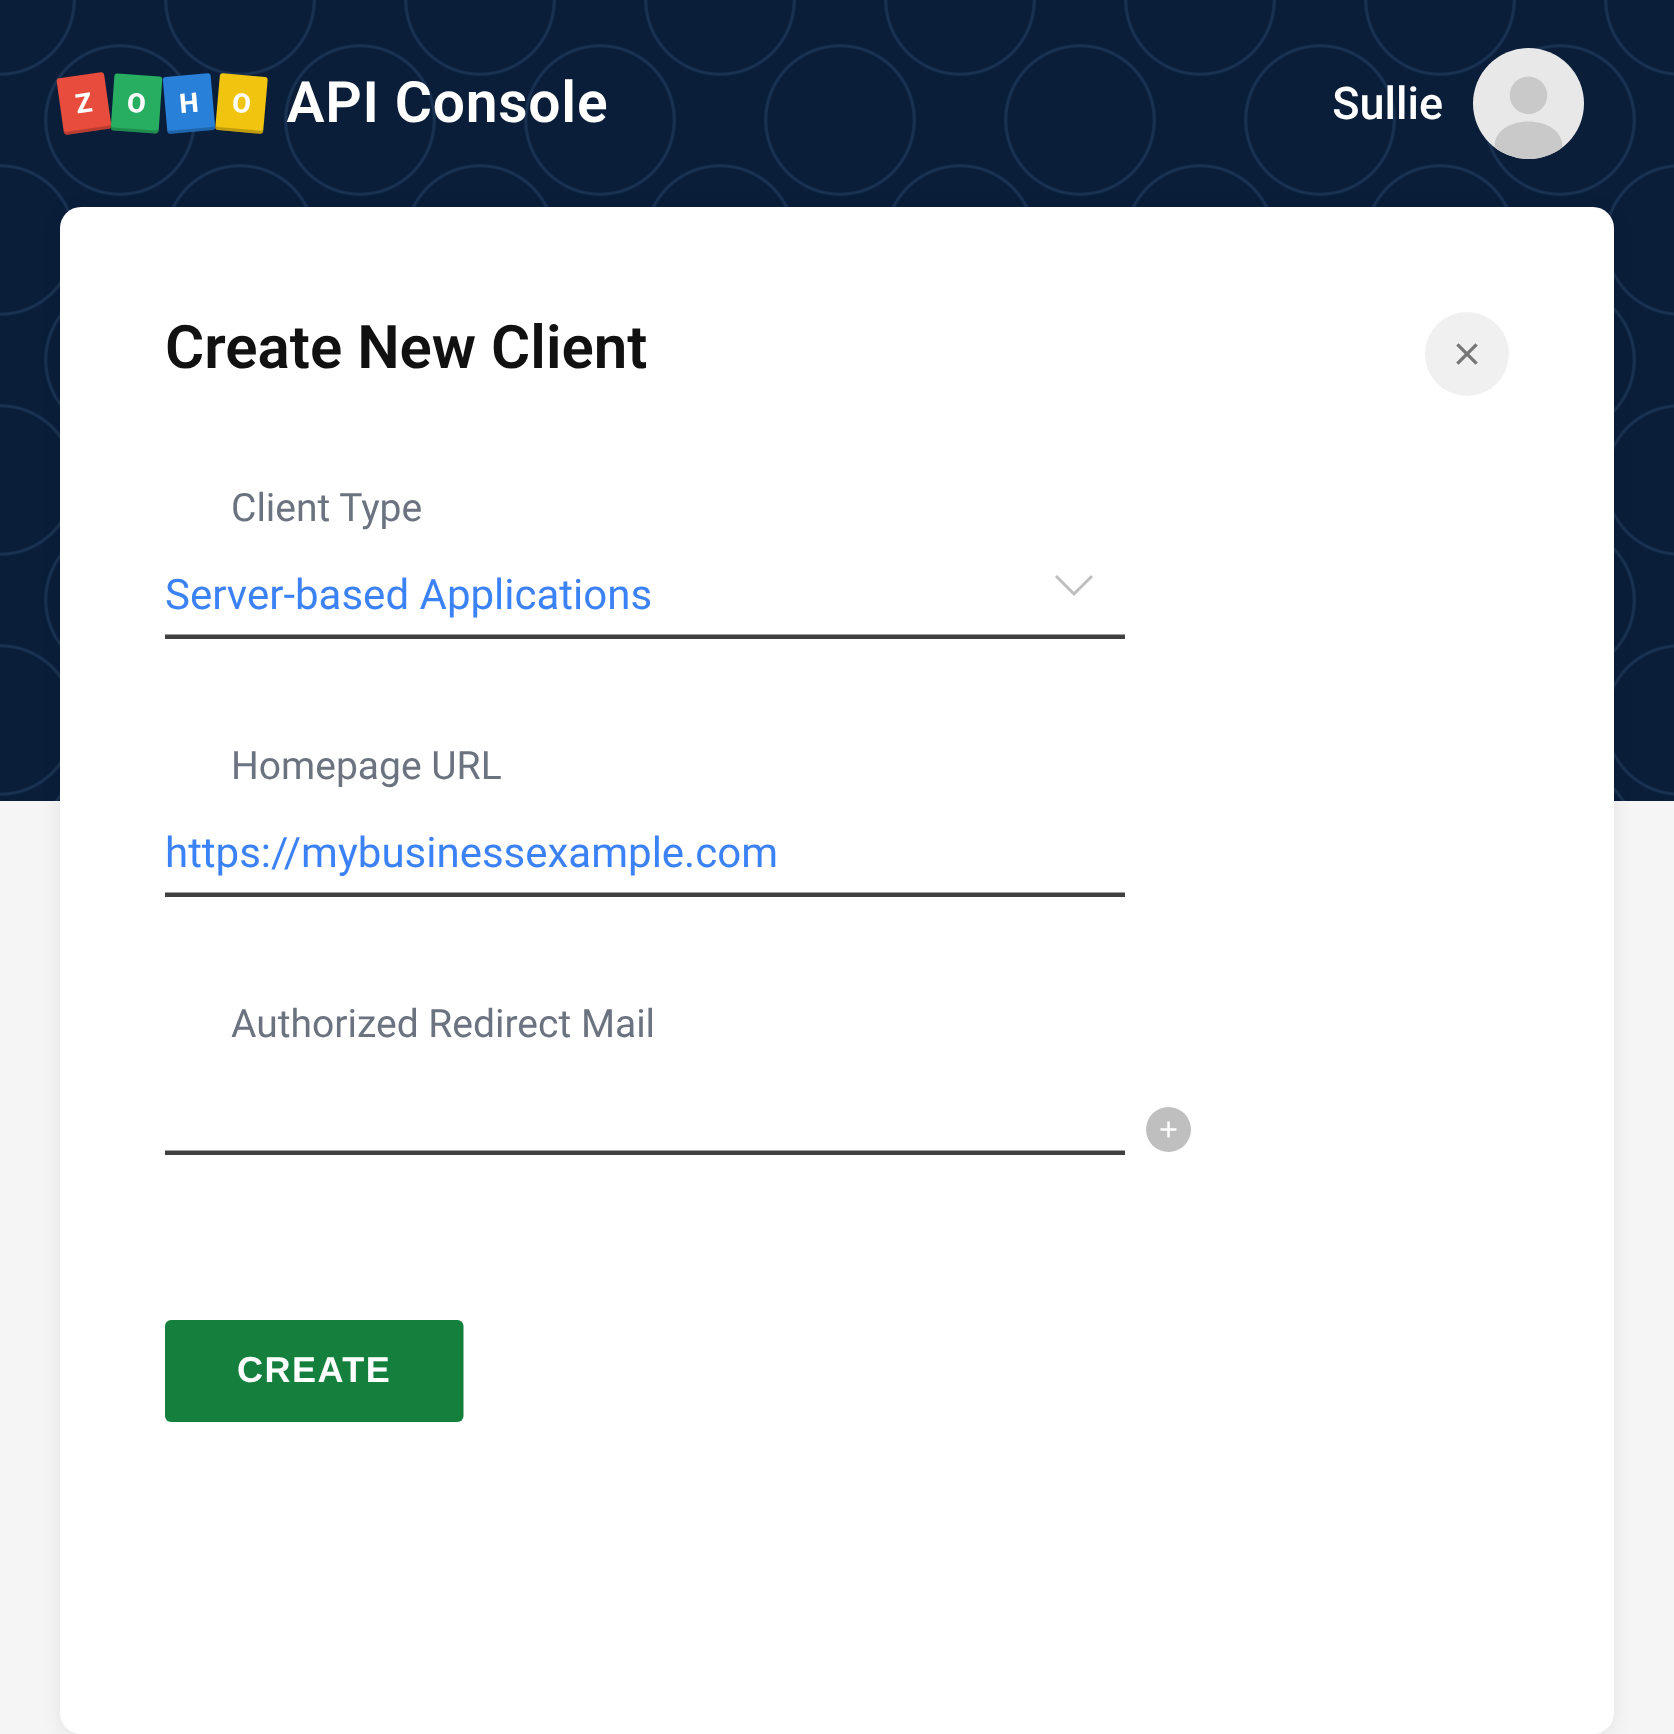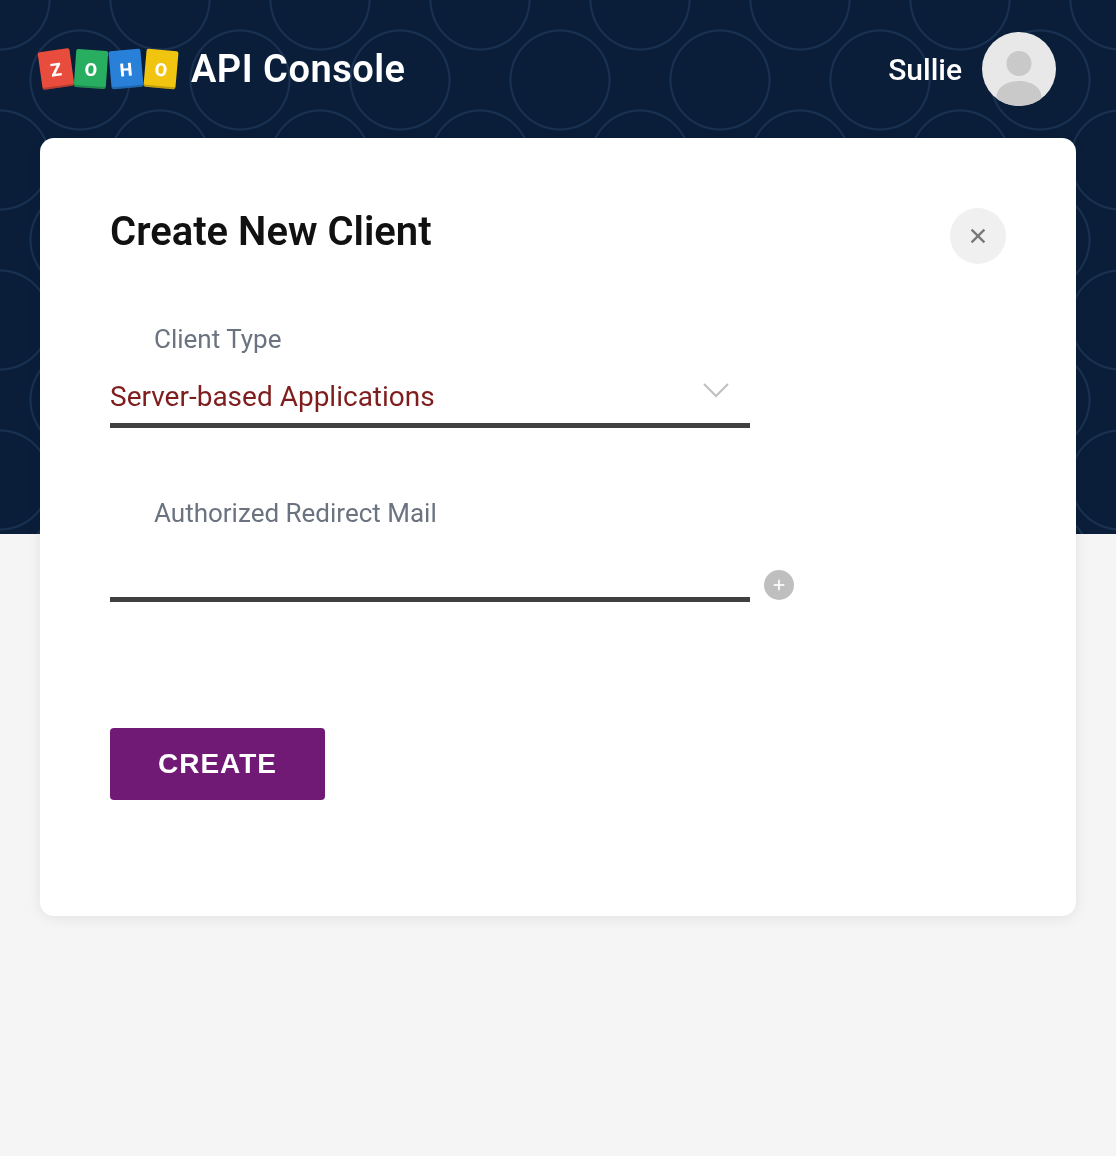--- a/index.html
+++ b/index.html
@@ -42,21 +42,21 @@
   .user-name { color: #fff; font-size: 30px; font-weight: 500; }
   .avatar {
     width: 74px; height: 74px; border-radius: 50%;
     background: #e8e8e8;
     display: flex; align-items: flex-end; justify-content: center;
     overflow: hidden;
   }
   .avatar svg { width: 60px; height: 60px; fill: #c9c9c9; }
 
   .card {
-    position: absolute; top: 138px; left: 40px; width: 1036px; height: 778px;
+    position: absolute; top: 138px; left: 40px; width: 1036px; height: 1018px;
     background: #fff; border-radius: 14px;
     padding: 70px 70px 60px 70px;
     box-shadow: 0 2px 14px rgba(0,0,0,.08);
   }
 
   .card-head {
     display: flex; justify-content: space-between; align-items: flex-start;
     margin-bottom: 60px;
   }
   .card-title { font-size: 40px; font-weight: 600; color: #111; }
@@ -68,45 +68,45 @@
   }
   .close-btn svg { stroke: #777; stroke-width: 2.5; width: 22px; height: 22px; fill: none; }
 
   .field-group { margin-bottom: 70px; width: 640px; }
   .field-group-uri { margin-bottom: 110px; width: 640px; position: relative; }
 
   .field-label { color: #6b7280; font-size: 26px; font-weight: 400; display: block; margin-bottom: 20px; margin-left: 44px; }
 
   .select-wrap { position: relative; }
   .select-val, .text-input {
-    width: 100%; font-size: 28px; color: #7f1d1d;
-    border: none; border-bottom: 5px solid #404040;
+    width: 100%; font-size: 28px; color: #3b82f6;
+    border: none; border-bottom: 3px solid #404040;
     padding: 6px 0 10px 0; background: transparent; outline: none;
     font-family: inherit;
   }
   .select-val { padding-right: 44px; cursor: pointer; }
 
   .chevron {
     position: absolute; right: 20px; top: 8px;
     width: 28px; height: 18px; pointer-events: none;
   }
   .chevron svg { stroke: #bfbfbf; stroke-width: 2; fill: none; width: 100%; height: 100%; }
 
   .add-btn {
     position: absolute; right: -44px; bottom: 2px;
     width: 30px; height: 30px; border-radius: 50%;
     background: #bfbfbf; border: none; cursor: pointer;
     display: flex; align-items: center; justify-content: center;
   }
   .add-btn svg { stroke: #fff; stroke-width: 2.5; width: 16px; height: 16px; fill: none; }
 
   .create-btn {
-    background: #701a75; color: #fff; border: none;
-    font-size: 28px; font-weight: 700; letter-spacing: 1px;
-    padding: 20px 48px; border-radius: 4px; cursor: pointer; margin-top: 16px;
+    background: #15803d; color: #fff; border: none;
+    font-size: 24px; font-weight: 700; letter-spacing: 1px;
+    padding: 20px 48px; border-radius: 4px; cursor: pointer;
   }
 </style>
 </head>
 <body>
 
 <div class="header-bg"></div>
 
 <div class="header">
   <div class="brand">
     <div class="zoho-logo">
@@ -147,20 +147,24 @@
         <svg viewBox="0 0 28 18">
             <polyline points="2,2 14,14 26,2"></polyline>
           </svg>
       </span>
     </div>
   </div>
 
   <div class="field-group">
   </div>
 
+  <div class="field-group">
+    <span class="field-label">Homepage URL</span>
+    <input class="text-input" type="text" value="https://mybusinessexample.com" style="">
+  </div>
 
   <div class="field-group-uri">
     <span class="field-label">Authorized Redirect Mail</span>
     <input class="text-input" type="text" value="" style="">
     <button class="add-btn">
       <svg viewBox="0 0 24 24">
           <line x1="12" y1="4" x2="12" y2="20"></line>
           <line x1="4" y1="12" x2="20" y2="12"></line>
         </svg>
     </button>

